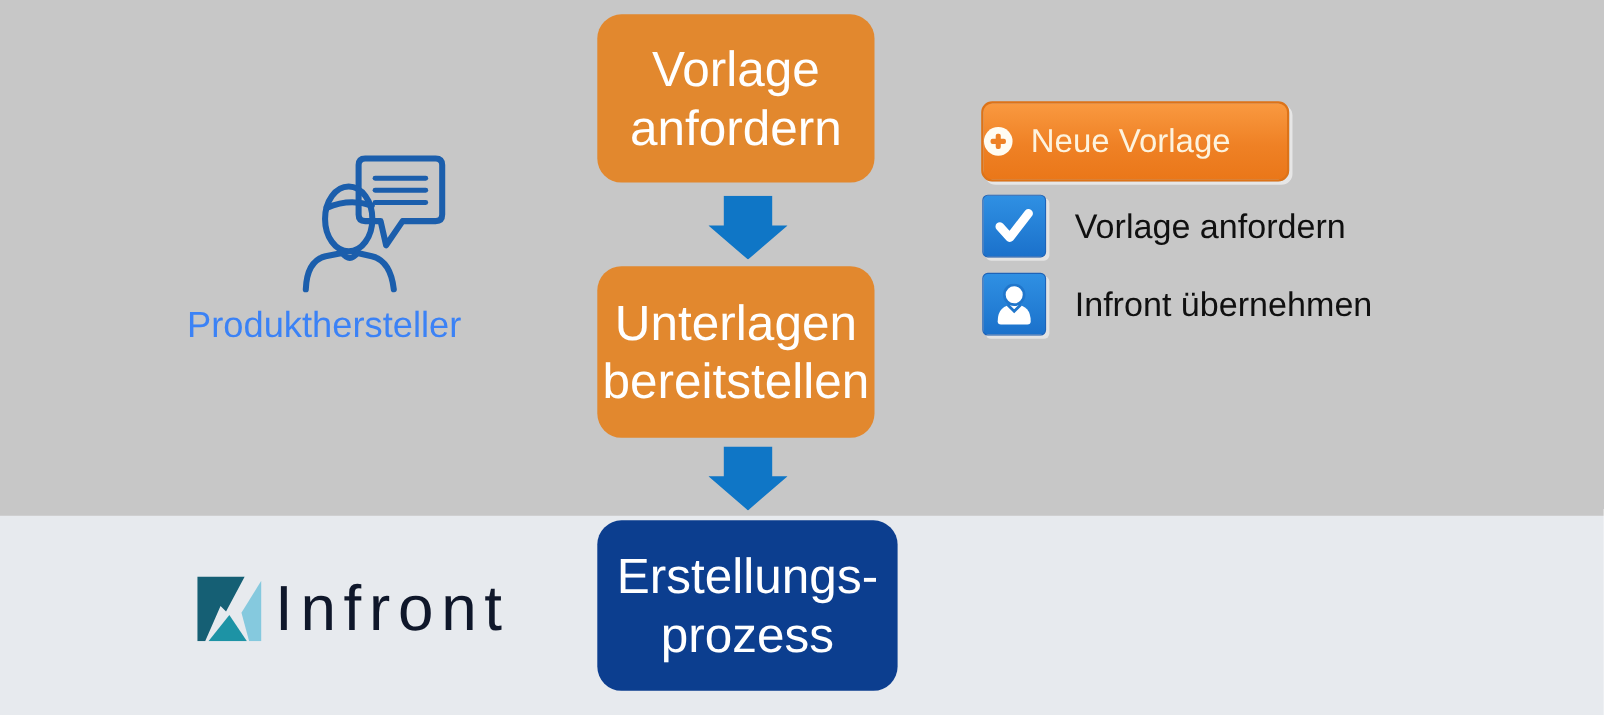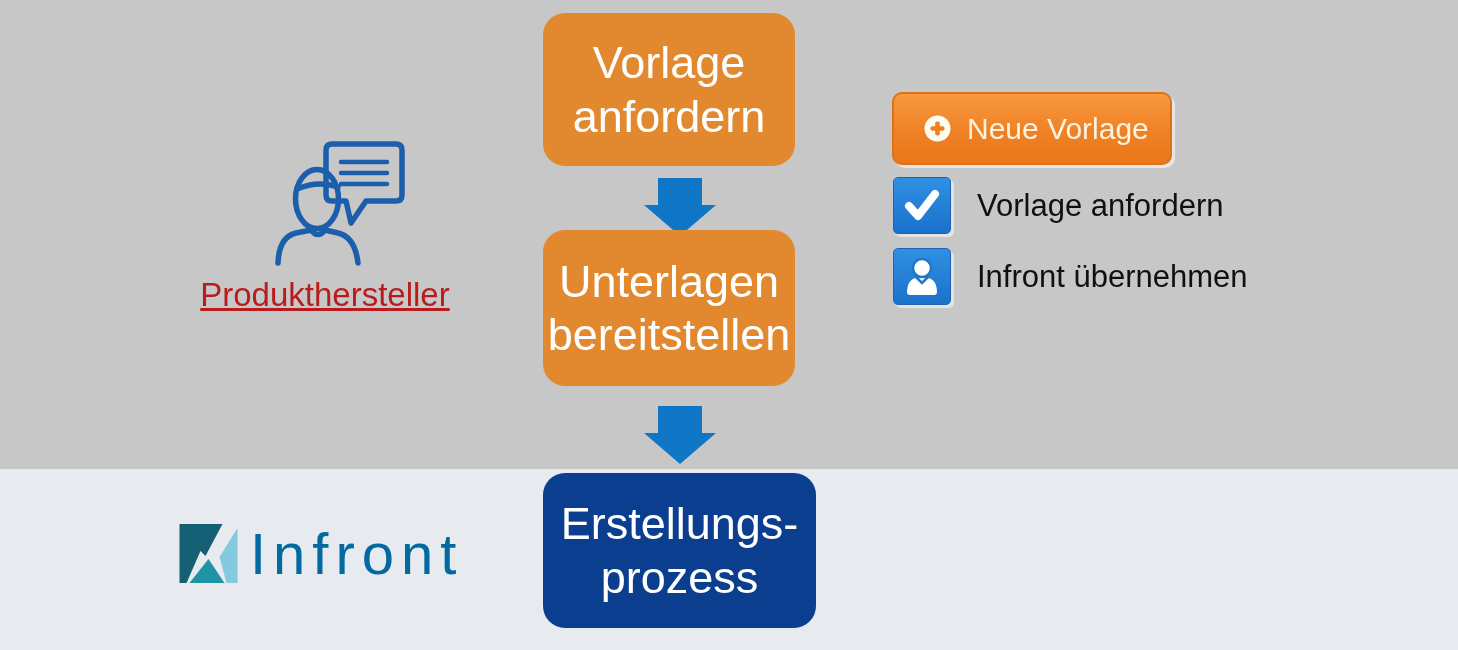--- a/index.html
+++ b/index.html
@@ -12,38 +12,38 @@
 
   
   .step{
     position:absolute;left:543px;width:252px;border-radius:22px;
     display:flex;align-items:center;justify-content:center;text-align:center;
     color:#ffffff;font-size:45px;line-height:1.18;white-space:pre-line;
   }
   .step.orange{background:#E2882E;}
   .step.blue{background:#0C3E8F;}
   #step1{top:13px;height:153px;}
-  #step2{top:230px;height:156px;}
+  #step2{top:242px;height:156px;}
   #step3{top:473px;height:155px;left:543px;width:273px;}
 
   .flow-arrow{position:absolute;left:644px;width:72px;height:58px;}
 
   
   .actor-icon{position:absolute;left:274px;top:138px;width:132px;height:130px;}
   .actor-label{
-    position:absolute;left:170px;top:276px;width:310px;text-align:center;
-    font-size:33px;color:#b91c1c;text-decoration:underline;
+    position:absolute;left:170px;top:276px;width:310px;text-align:left;
+    font-size:33px;color:#3b82f6;
   }
 
   
   .neue-btn{
     position:absolute;left:892px;top:92px;width:280px;height:73px;box-sizing:border-box;
     background:linear-gradient(180deg,#F99940 0%,#EF8125 55%,#EA7719 100%);
     border:2px solid #DD7318;border-radius:10px;
-    display:flex;align-items:center;padding-left:30px;gap:16px;cursor:pointer;
+    display:flex;align-items:center;gap:16px;cursor:pointer;
     box-shadow:3px 3px 0 rgba(255,255,255,0.55);
   }
   .neue-btn-label{font-size:30px;color:#FDF3DE;}
   .legend-square{
     position:absolute;left:893px;width:58px;height:57px;box-sizing:border-box;
     background:linear-gradient(180deg,#2F90E3 0%,#1B71CB 100%);
     border:1px solid #1E63B8;border-radius:5px;
     display:flex;align-items:center;justify-content:center;
     box-shadow:3px 3px 0 rgba(255,255,255,0.5);
   }
@@ -53,21 +53,21 @@
     position:absolute;left:977px;height:57px;display:flex;align-items:center;
     font-size:31px;color:#101010;
   }
   #legend-label-1{top:177px;}
   #legend-label-2{top:248px;}
 
   
   .logo-mark{position:absolute;left:179px;top:524px;width:59px;height:59px;}
   .logo-text{
     position:absolute;left:250px;top:516px;height:74px;display:flex;align-items:center;
-    font-size:58px;letter-spacing:7px;color:#0369a1;
+    font-size:58px;letter-spacing:7px;color:#0f172a;
   }
 </style>
 </head>
 <body>
 
 <div class="stage">
 
   <div class="band-top"></div>
   <div class="band-bottom"></div>
 

